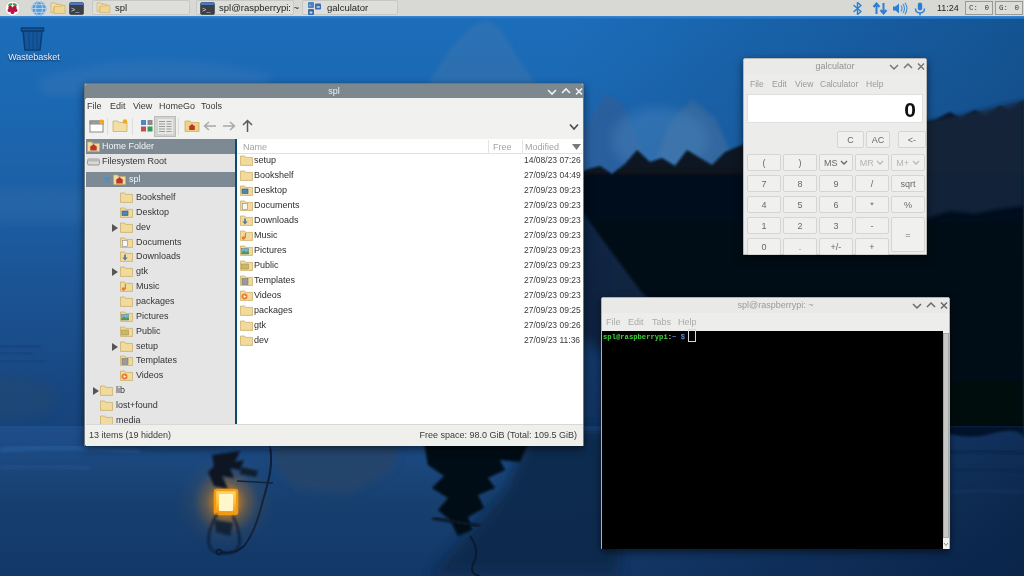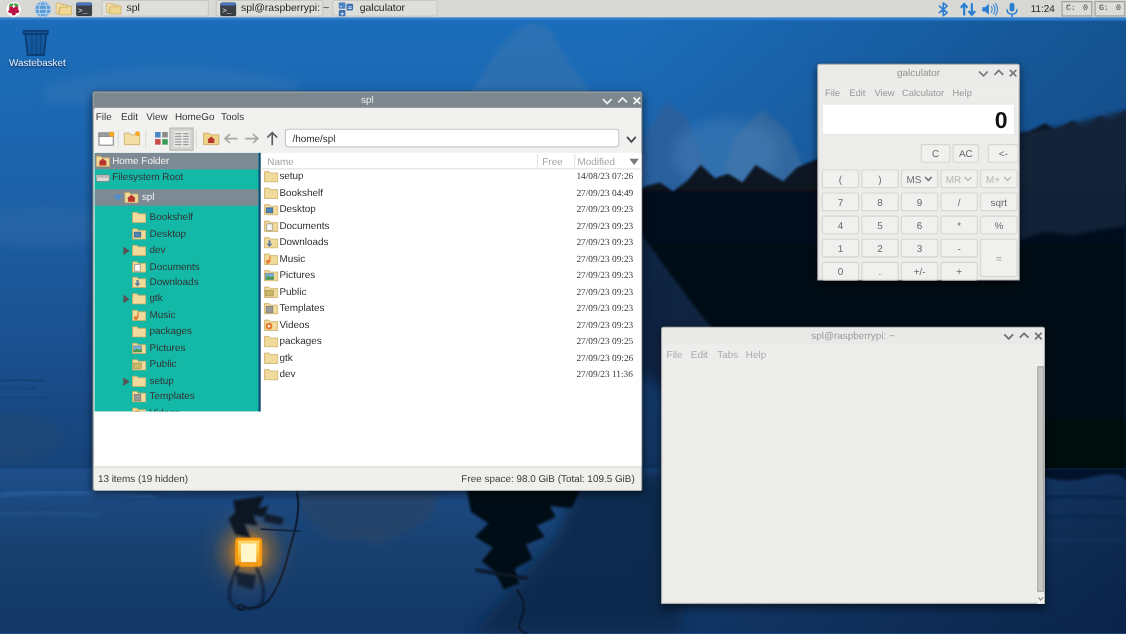--- a/index.html
+++ b/index.html
@@ -13,27 +13,27 @@
 .tbar{position:absolute;left:0;top:0;width:100%;height:15px;font-size:9px;text-align:center;line-height:15px;border-radius:2px 2px 0 0;}
 .wbtns{position:absolute;top:0;right:4px;height:15px;display:flex;align-items:center;gap:5px;}
 
 #fm{left:84px;top:83px;width:500px;height:363px;background:#f1f1ef;border:1px solid #6d767c;box-sizing:border-box;}
 #fm .tbar{background:#7c878e;color:#eceff1;}
 #fmmenu{left:1px;top:14px;width:497px;height:17px;background:#f1f1ef;font-size:9px;color:#383838;}
 #fmmenu span{position:absolute;top:3px;}
 #fmtool{left:1px;top:31px;width:497px;height:24px;background:#f1f1ef;}
 #fmurl{position:absolute;left:173px;top:2px;width:304px;height:17px;line-height:17px;background:#fff;border:1px solid #c6c6c4;border-radius:3px;font-size:9px;color:#2a2a2a;padding-left:6px;box-sizing:border-box;}
 #fmbody{left:1px;top:55px;width:497px;height:285px;background:#fff;}
-#sidebar{left:0;top:0;width:149px;height:235px;background:#14b8a6;border-right:3px solid #0c4a6e;overflow:hidden;}
+#sidebar{left:0;top:0;width:149px;height:285px;background:#e5e5e5;border-right:3px solid #0c4a6e;overflow:hidden;}
 .srow{position:absolute;left:0;width:149px;height:15px;font-size:9px;color:#333;line-height:15px;}
 .srow.sel{background:#7e8a93;color:#f2f4f5;}
 #flist{left:151px;top:0;width:346px;height:285px;background:#fff;}
 .fhead{position:absolute;top:0;left:0;width:346px;height:14px;border-bottom:1px solid #e2e2e0;font-size:9px;color:#a3a3a3;}
 .frow{position:absolute;left:0;width:346px;height:15px;font-size:9px;color:#2d2d2d;line-height:15px;}
-.fdate{position:absolute;left:287px;top:0;font-size:8.5px;color:#3a3a3a;font-family:Liberation Serif, serif;}
+.fdate{position:absolute;left:287px;top:0;font-size:8.5px;color:#3a3a3a;}
 #fmstatus{left:1px;top:340px;width:497px;height:21px;background:#efefec;border-top:1px solid #d8d8d6;font-size:9px;color:#3a3a3a;}
 
 #calc{left:743px;top:58px;width:184px;height:197px;background:#ececea;border:1px solid #b8b8b6;box-sizing:border-box;}
 #calc .tbar{background:#eaeae8;color:#939391;}
 #calcmenu{left:0;top:15px;width:182px;height:18px;font-size:8.5px;color:#9a9a9a;}
 #calcmenu span{position:absolute;top:5px;}
 #display{left:3px;top:35px;width:176px;height:29px;background:#fff;border:1px solid #e0e0de;box-sizing:border-box;}
 #display div{position:absolute;right:6px;top:3px;font-size:21px;font-weight:bold;color:#111;}
 .cbtn{position:absolute;background:#f0f0ee;border:1px solid #d5d5d3;border-radius:2px;font-size:9px;color:#686868;text-align:center;box-sizing:border-box;}
 .cbtn.dis{color:#b4b4b2;}
@@ -297,21 +297,20 @@
   </svg>
   <svg class="abs" style="left:117px;top:5px" width="14" height="12" viewBox="0 0 14 12">
    <path d="M13,6 H2 M6,2 L1.5,6 L6,10" stroke="#a8a8a6" stroke-width="1.5" fill="none"></path>
   </svg>
   <svg class="abs" style="left:136px;top:5px" width="14" height="12" viewBox="0 0 14 12">
    <path d="M1,6 H12 M8,2 L12.5,6 L8,10" stroke="#a8a8a6" stroke-width="1.5" fill="none"></path>
   </svg>
   <svg class="abs" style="left:155px;top:4px" width="13" height="14" viewBox="0 0 13 14">
    <path d="M6.5,13 V2 M2,6 L6.5,1.5 L11,6" stroke="#5a5a5a" stroke-width="1.5" fill="none"></path>
   </svg>
-  <div id="fmurl">/home/spl</div>
   <svg class="abs" style="left:483px;top:8px" width="10" height="8" viewBox="0 0 10 8">
    <path d="M1,1.5 L5,6 L9,1.5" stroke="#4a4a4a" stroke-width="1.6" fill="none"></path>
   </svg>
  </div>
  <div id="fmbody" class="abs">
   <div id="sidebar" class="abs">
         <div class="srow sel" style="top:0px">
           <svg style="position:absolute;left:1px;top:2px" width="13" height="11" viewBox="0 0 13 11">
             <path d="M0.5,1 h4.2l0.9,1.4h7v8H0.5z" fill="#f0db9d" stroke="#c9a85c" stroke-width="0.7"></path>
             <path d="M6.5,3 L10.5,6.2 H9.7 V9.5 H3.3 V6.2 H2.5 Z" fill="#b8362e"></path>
@@ -636,19 +635,22 @@
    <path d="M16,9 L20,5 L24,9" stroke="#6a6a6a" stroke-width="1.5" fill="none"></path>
    <path d="M30,4.5 L36,10.5 M36,4.5 L30,10.5" stroke="#6a6a6a" stroke-width="1.5"></path>
   </svg>
  </div>
  <div id="termmenu" class="abs">
   <span style="left:4px">File</span>
       <span style="left:26px">Edit</span>
       <span style="left:50px">Tabs</span>
       <span style="left:76px">Help</span>
  </div>
+ <div id="tblack" class="abs">
+  <div id="prompt"><span class="pg">spl@raspberrypi</span><span class="pw">:</span><span class="pb">~ $</span><span id="cursor"></span></div>
+ </div>
  <div id="tscroll" class="abs">
       <div id="tthumb" class="abs"></div>
       <svg class="abs" style="left:0px;top:210px" width="6" height="6" viewBox="0 0 6 6">
         <path d="M1,2 L3,4.5 L5,2" stroke="#8a8a88" stroke-width="1" fill="none"></path>
       </svg>
     </div>
 </div>
 
 </body></html>

